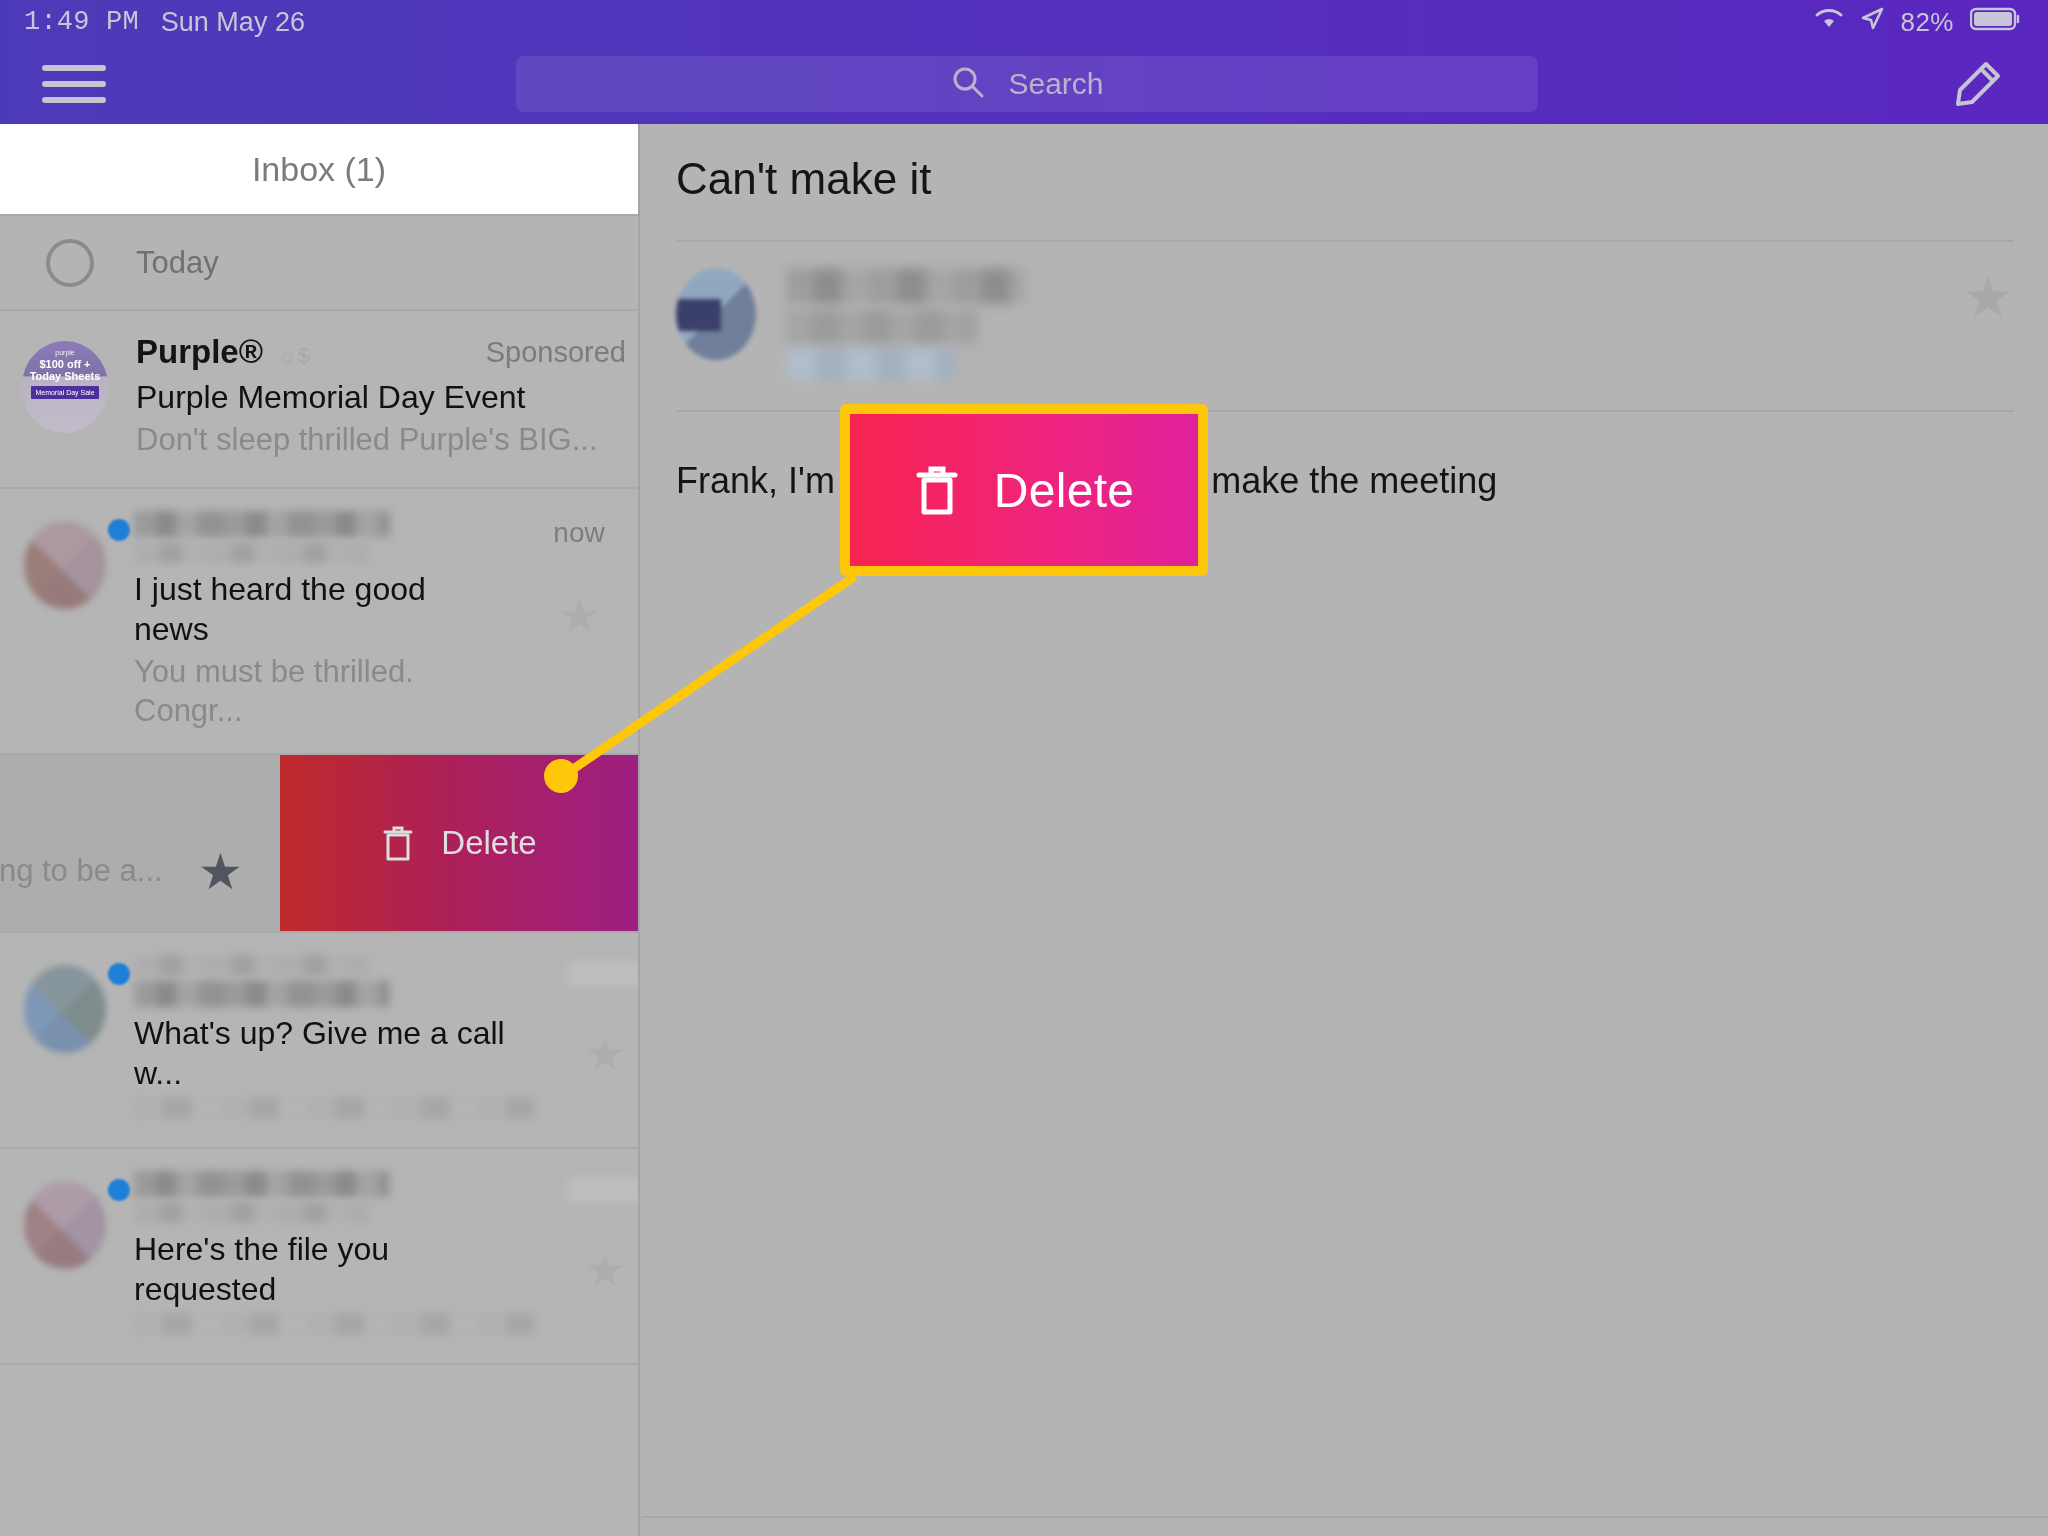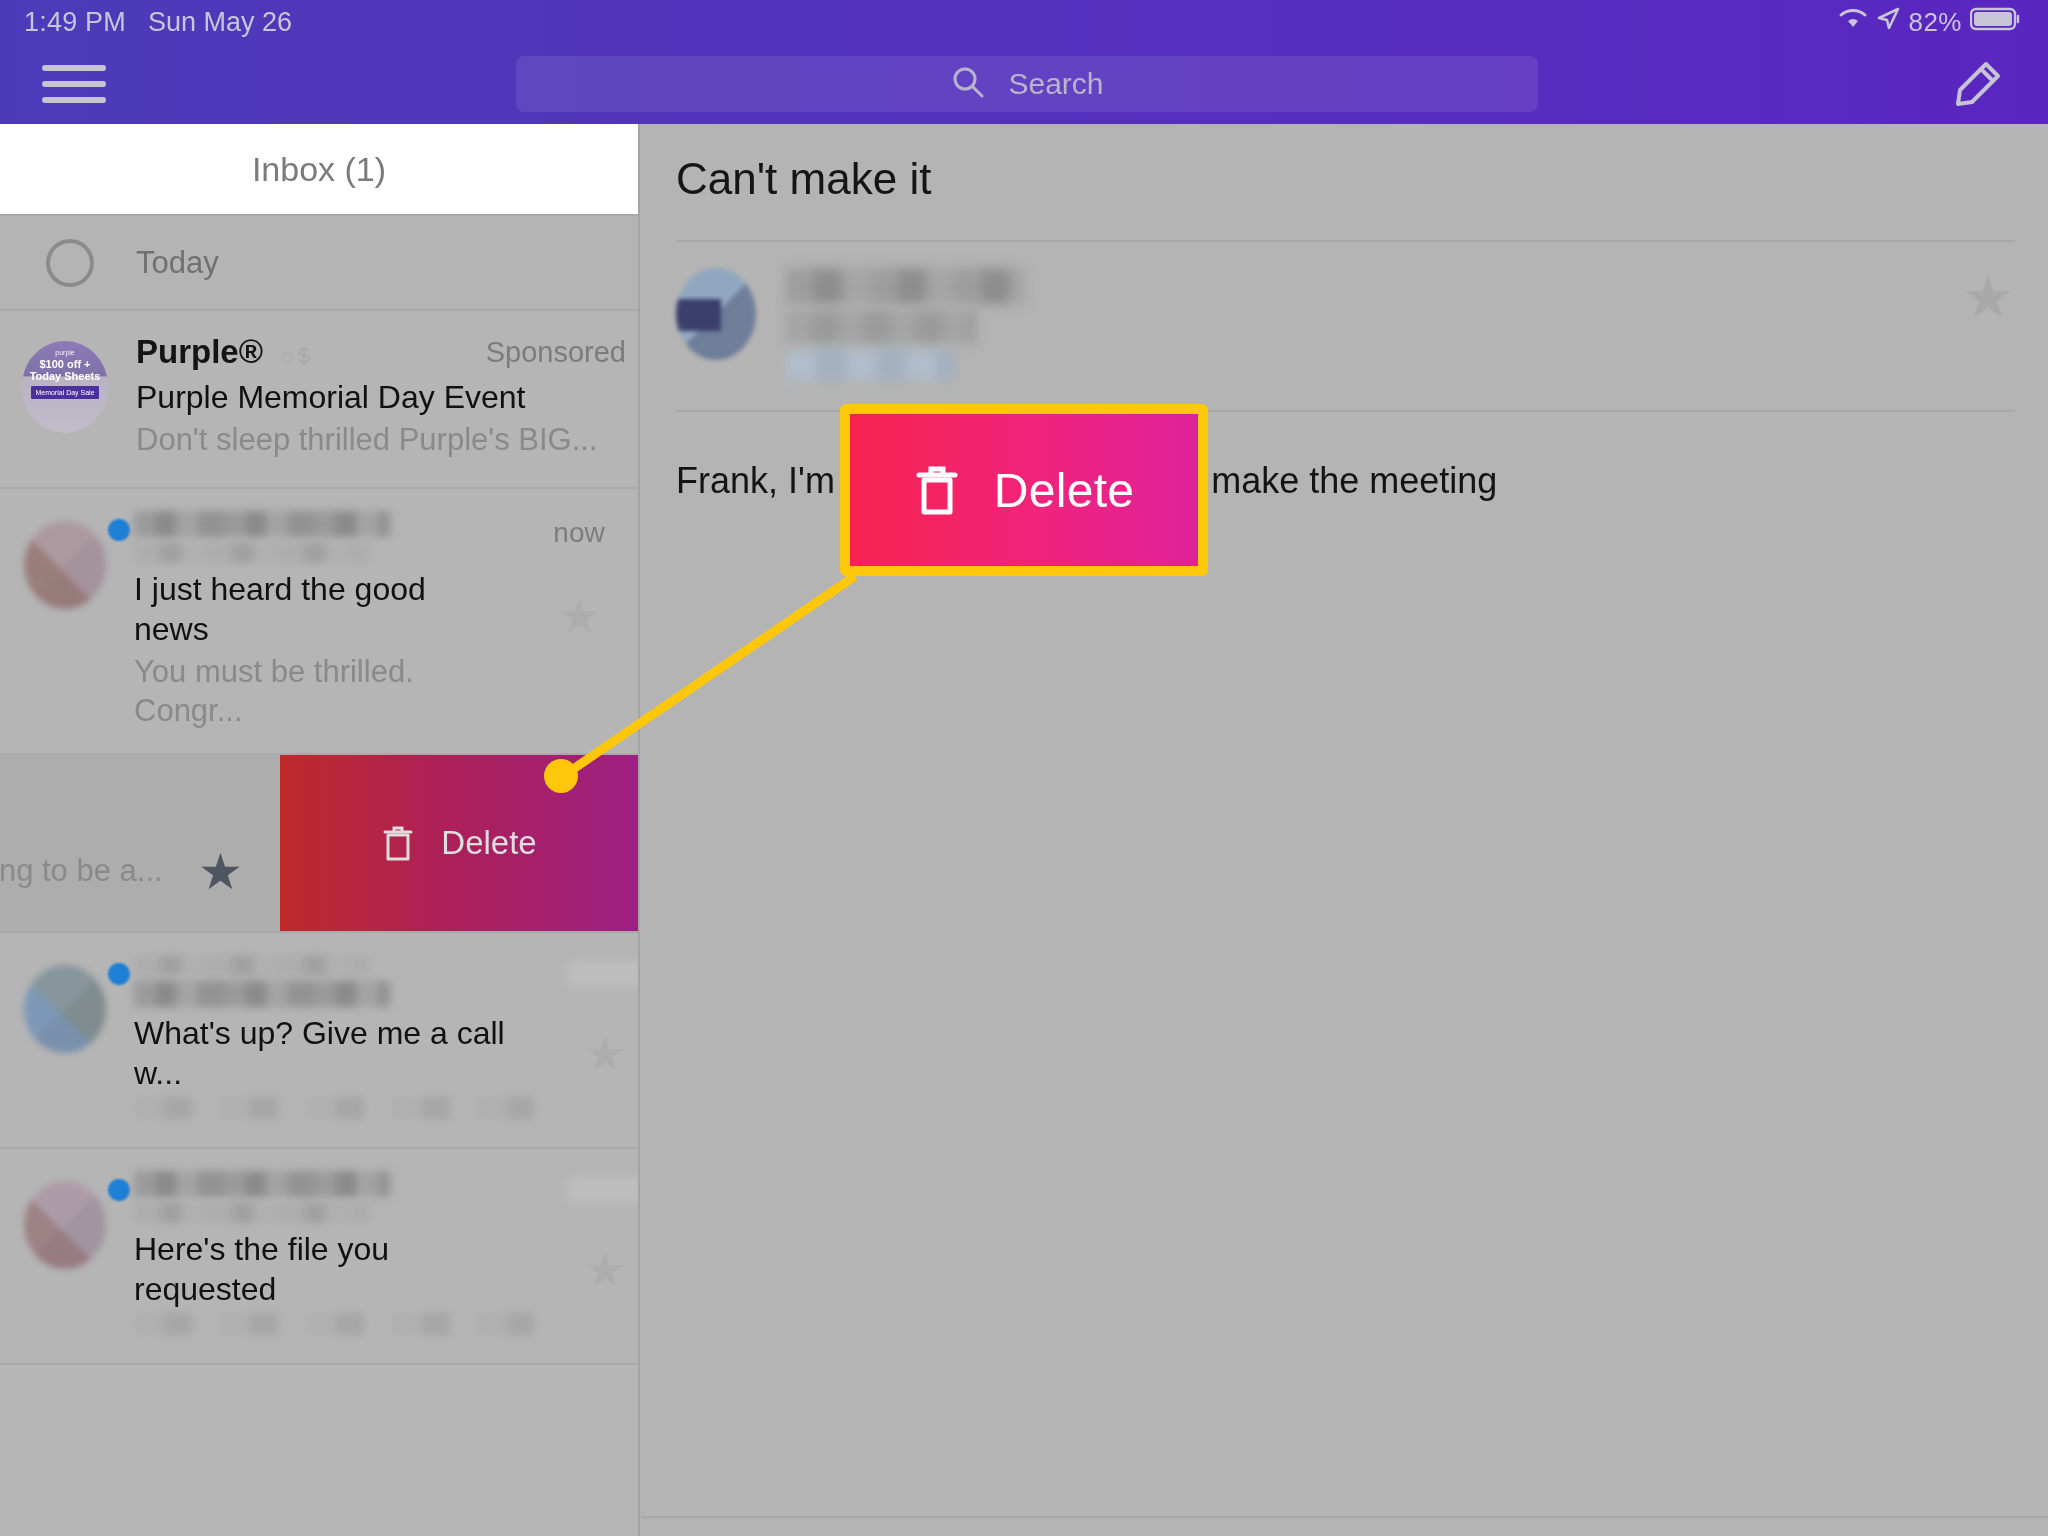--- a/index.html
+++ b/index.html
@@ -14,22 +14,22 @@
   
   .statusbar {
     position: absolute; top: 0; left: 0;
     width: 2048px; height: 44px;
     background: linear-gradient(90deg, #4c3bb8 0%, #5430bd 55%, #5a26c0 100%);
     display: flex; align-items: center;
     color: #c9c5d8;
     font-size: 27px;
   }
   .sb-left { display: flex; align-items: center; gap: 22px; padding-left: 24px; }
-  .sb-right { margin-left: auto; display: flex; align-items: center; gap: 8px; padding-right: 26px; }
-  .sb-time { font-weight: 400; letter-spacing: .2px; }
+  .sb-right { margin-left: auto; display: flex; align-items: center; gap: 16px; padding-right: 26px; }
+  .sb-time { font-weight: 400; letter-spacing: .2px; font-family: Liberation Mono, monospace; }
   .sb-date { font-weight: 400; }
   .sb-pct { font-size: 26px; letter-spacing: .5px; }
   .icon-wifi, .icon-loc, .icon-bat { display: inline-block; }
 
   
   .appbar {
     position: absolute; top: 44px; left: 0;
     width: 2048px; height: 80px;
     background: linear-gradient(90deg, #4c3bb8 0%, #5430bd 55%, #5a26c0 100%);
     display: flex; align-items: center;

